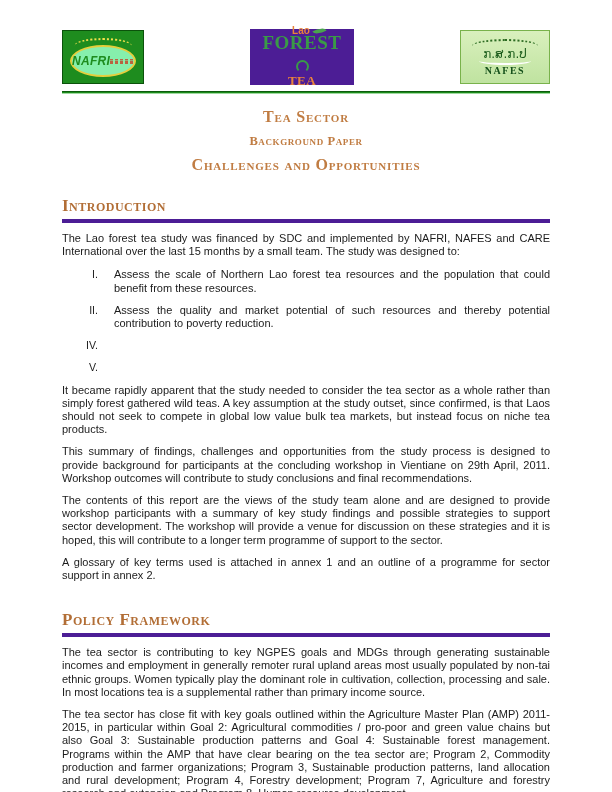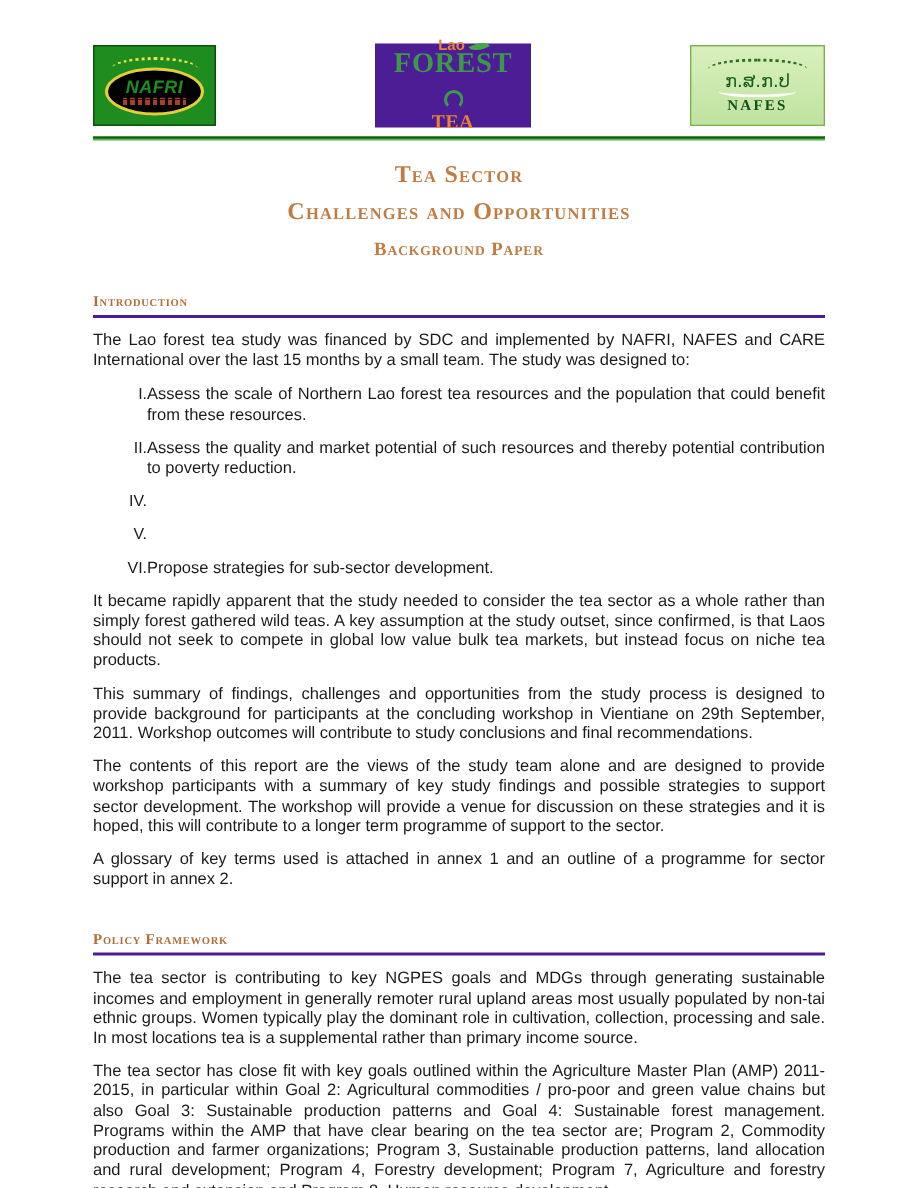--- a/index.html
+++ b/index.html
@@ -18,22 +18,22 @@
 
   .nafri-logo {
     width:82px; height:54px; background:#1e8c1e; border:1px solid #0b520b;
     display:flex; flex-direction:column; align-items:center; justify-content:center;
   }
   .nafri-arc {
     width:58px; height:16px; border-top:2px dotted #f2e04c;
     border-radius:50%; margin-bottom:-9px;
   }
   .nafri-oval {
-    width:66px; height:32px; background:#000000; border:2px solid #e5ce3c; border-radius:50%;
-    display:flex; flex-direction:column; align-items:center; justify-content:center;
+    width:66px; height:32px; background:#86efac; border:2px solid #e5ce3c; border-radius:50%;
+    display:flex; align-items:center; justify-content:center;
   }
   .nafri-text {
     color:#1e8c1e; font-weight:bold; font-style:italic; font-size:12px; letter-spacing:.3px;
     line-height:12px; font-family:"Liberation Sans", sans-serif;
   }
   .nafri-sub { width:42px; height:5px; margin-top:1px;
     background:repeating-linear-gradient(90deg,#c24b2e 0 3px,transparent 3px 5px);
     -webkit-mask:linear-gradient(#000 1px,transparent 1px,#000 2px); opacity:.85; }
 
   .ft-logo { width:104px; height:56px; display:flex; flex-direction:column; align-items:center; justify-content:center; background:#4c1d95; }
@@ -60,33 +60,33 @@
   
   .title-block { text-align:center; margin-top:14px; }
   .title-line { font-family:"Liberation Serif", serif; font-variant:small-caps; font-weight:bold; color:#c07c42; }
   .title-1 { font-size:16px; letter-spacing:.8px; }
   .title-2 { font-size:16px; letter-spacing:.8px; margin-top:7px; }
   .title-3 { font-size:12.5px; letter-spacing:.6px; margin-top:8px; }
 
   
   .section-heading {
     font-family:"Liberation Serif", serif; font-variant:small-caps; font-weight:bold;
-    font-size:10px; letter-spacing:.5px; color:#b26e36;
-    border-bottom:2px solid #4c1d95; padding-bottom:3px;
+    font-size:17px; letter-spacing:.5px; color:#b26e36;
+    border-bottom:4px solid #4c1d95; padding-bottom:3px;
   }
   .sec-intro { margin-top:22px; }
   .sec-policy { margin-top:28px; }
 
   .body-text { font-size:11px; line-height:13.2px; color:#1b1b1b; text-align:justify; }
   p.body-text { margin-top:9px; }
 
   .roman-list { margin-top:10px; }
   .roman-item { display:flex; margin-bottom:9px; }
   .roman-num { flex:0 0 36px; text-align:right; padding-right:0; font-size:10.6px; line-height:13.2px; color:#1b1b1b; }
-  .roman-text { flex:1; }
+  .roman-text { flex:1; margin-left:16px; }
 </style>
 </head>
 <body>
 
 <div class="page">
 
   <div class="logo-row">
     <div class="nafri-logo">
       <div class="nafri-arc"></div>
       <div class="nafri-oval">
@@ -112,22 +112,22 @@
       <div class="nafes-abbr">ກ.ສ.ກ.ປ</div>
       <div class="nafes-swoosh"></div>
       <div class="nafes-name">NAFES</div>
     </div>
   </div>
 
   <div class="green-rule"></div>
 
   <div class="title-block">
     <div class="title-line title-1">Tea Sector</div>
+    <div class="title-line title-3">Background Paper</div>
     <div class="title-line title-2">Challenges and Opportunities</div>
-    <div class="title-line title-3">Background Paper</div>
   </div>
 
   <div class="sec-intro">
     <div class="section-heading">Introduction</div>
 
     <p class="body-text">The Lao forest tea study was financed by SDC and implemented by NAFRI, NAFES and CARE International over the last 15 months by a small team. The study was designed to:</p>
 
     <div class="roman-list">
       <div class="roman-item">
         <span class="roman-num">I.</span>
@@ -136,28 +136,24 @@
       <div class="roman-item">
         <span class="roman-num">II.</span>
         <span class="roman-text body-text">Assess the quality and market potential of such resources and thereby potential contribution to poverty reduction.</span>
       </div>
       <div class="roman-item">
         <span class="roman-num">IV.</span>
       </div>
       <div class="roman-item">
         <span class="roman-num">V.</span>
       </div>
-      <div class="roman-item">
-        <span class="roman-num">VI.</span>
-        <span class="roman-text body-text">Propose strategies for sub-sector development.</span>
-      </div>
     </div>
 
     <p class="body-text">It became rapidly apparent that the study needed to consider the tea sector as a whole rather than simply forest gathered wild teas.  A key assumption at the study outset, since confirmed, is that Laos should not seek to compete in global low value bulk tea markets, but instead focus on niche tea products.</p>
-    <p class="body-text">This summary of findings, challenges and opportunities from the study process is designed to provide background for participants at the concluding workshop in Vientiane on 29th September, 2011. Workshop outcomes will contribute to study conclusions and final recommendations.</p>
+    <p class="body-text">This summary of findings, challenges and opportunities from the study process is designed to provide background for participants at the concluding workshop in Vientiane on 29th April, 2011. Workshop outcomes will contribute to study conclusions and final recommendations.</p>
     <p class="body-text">The contents of this report are the views of the study team alone and are designed to provide workshop participants with a summary of key study findings and possible strategies to support sector development. The workshop will provide a venue for discussion on these strategies and it is hoped, this will contribute to a longer term programme of support to the sector.</p>
     <p class="body-text">A glossary of key terms used is attached in annex 1 and an outline of a programme for sector support in annex 2.</p>
   </div>
 
   <div class="sec-policy">
     <div class="section-heading">Policy Framework</div>
     <p class="body-text">The tea sector is contributing to key NGPES goals and MDGs through generating sustainable incomes and employment in generally remoter rural upland areas most usually populated by non-tai ethnic groups. Women typically play the  dominant role in cultivation, collection, processing and sale. In most locations tea is a supplemental rather than primary income source.</p>
     <p class="body-text">The tea sector has close fit with key goals outlined within the Agriculture Master Plan (AMP) 2011-2015, in particular within Goal 2: Agricultural commodities / pro-poor and green value chains but also Goal 3: Sustainable production patterns and Goal 4: Sustainable forest management. Programs within the AMP that have clear bearing on the tea sector are; Program 2, Commodity production and farmer organizations; Program 3, Sustainable production patterns, land allocation and rural development; Program 4, Forestry development; Program 7, Agriculture and forestry research and extension and Program 8, Human resource development.</p>
   </div>
 

